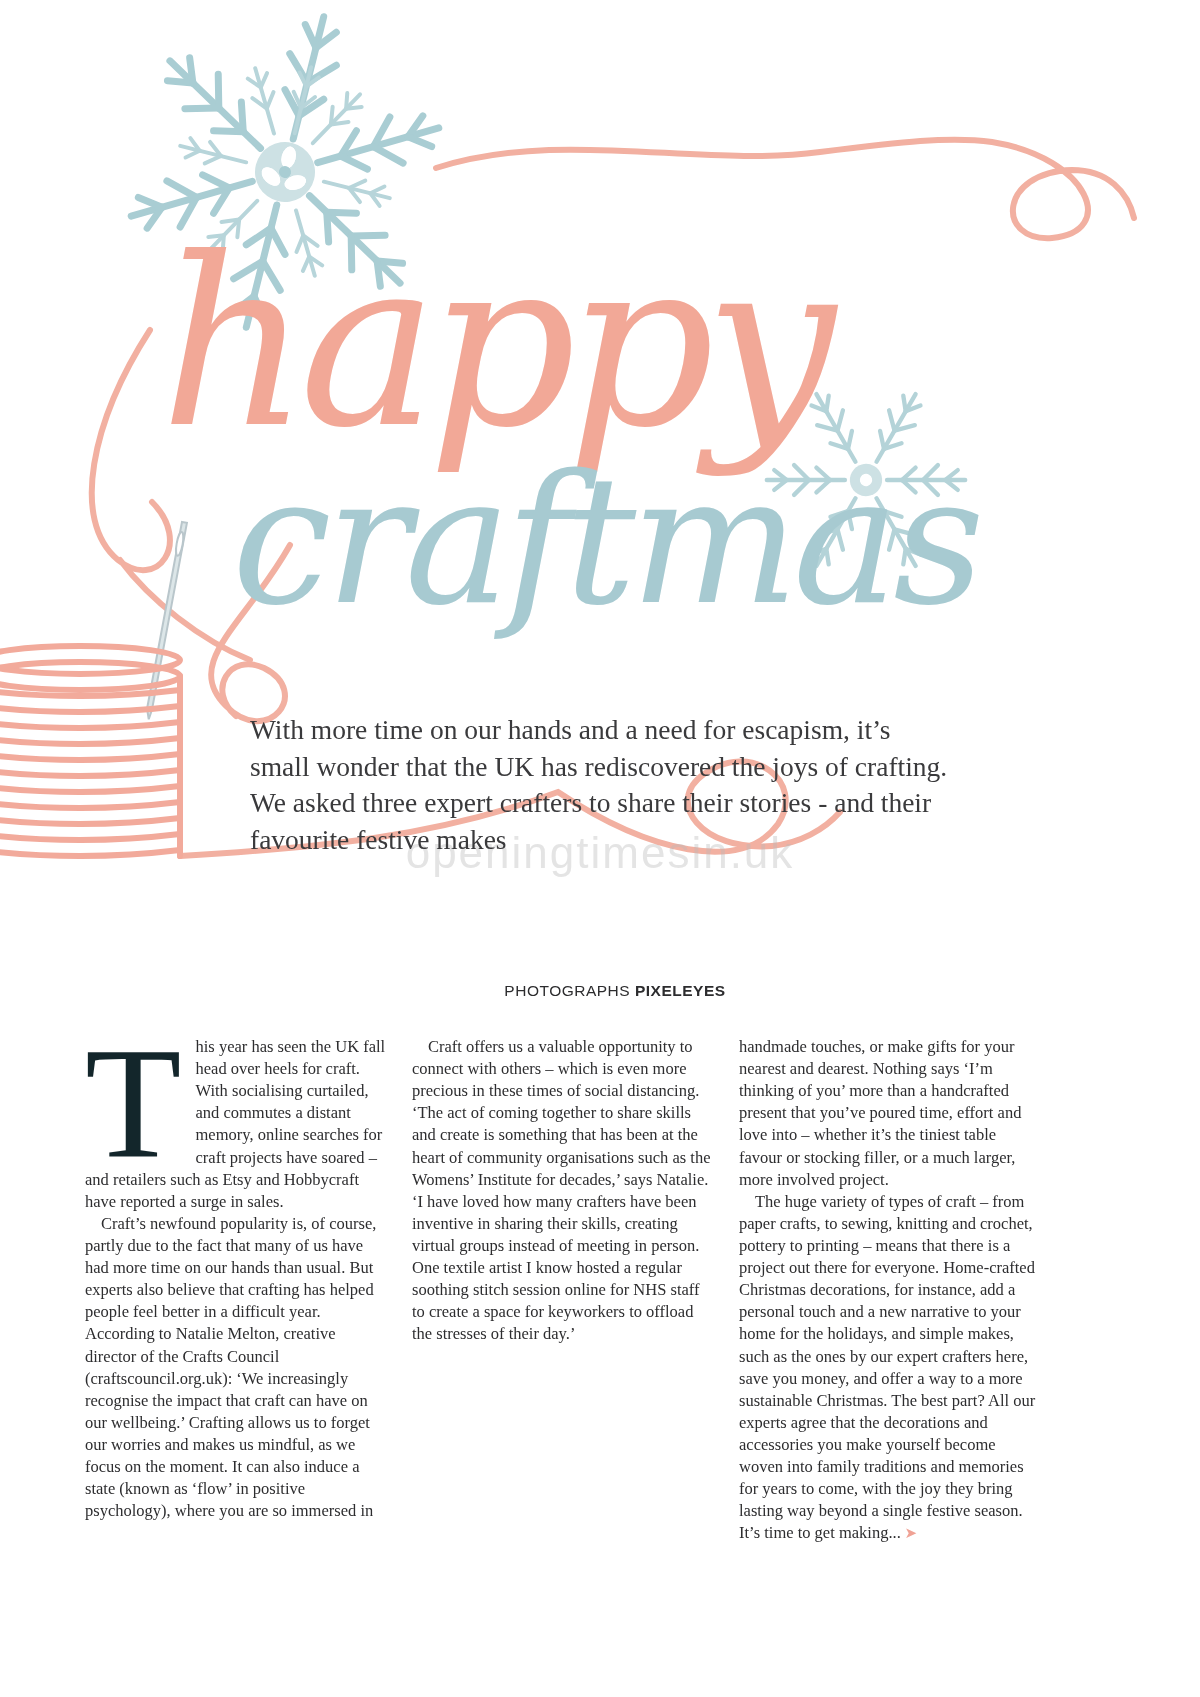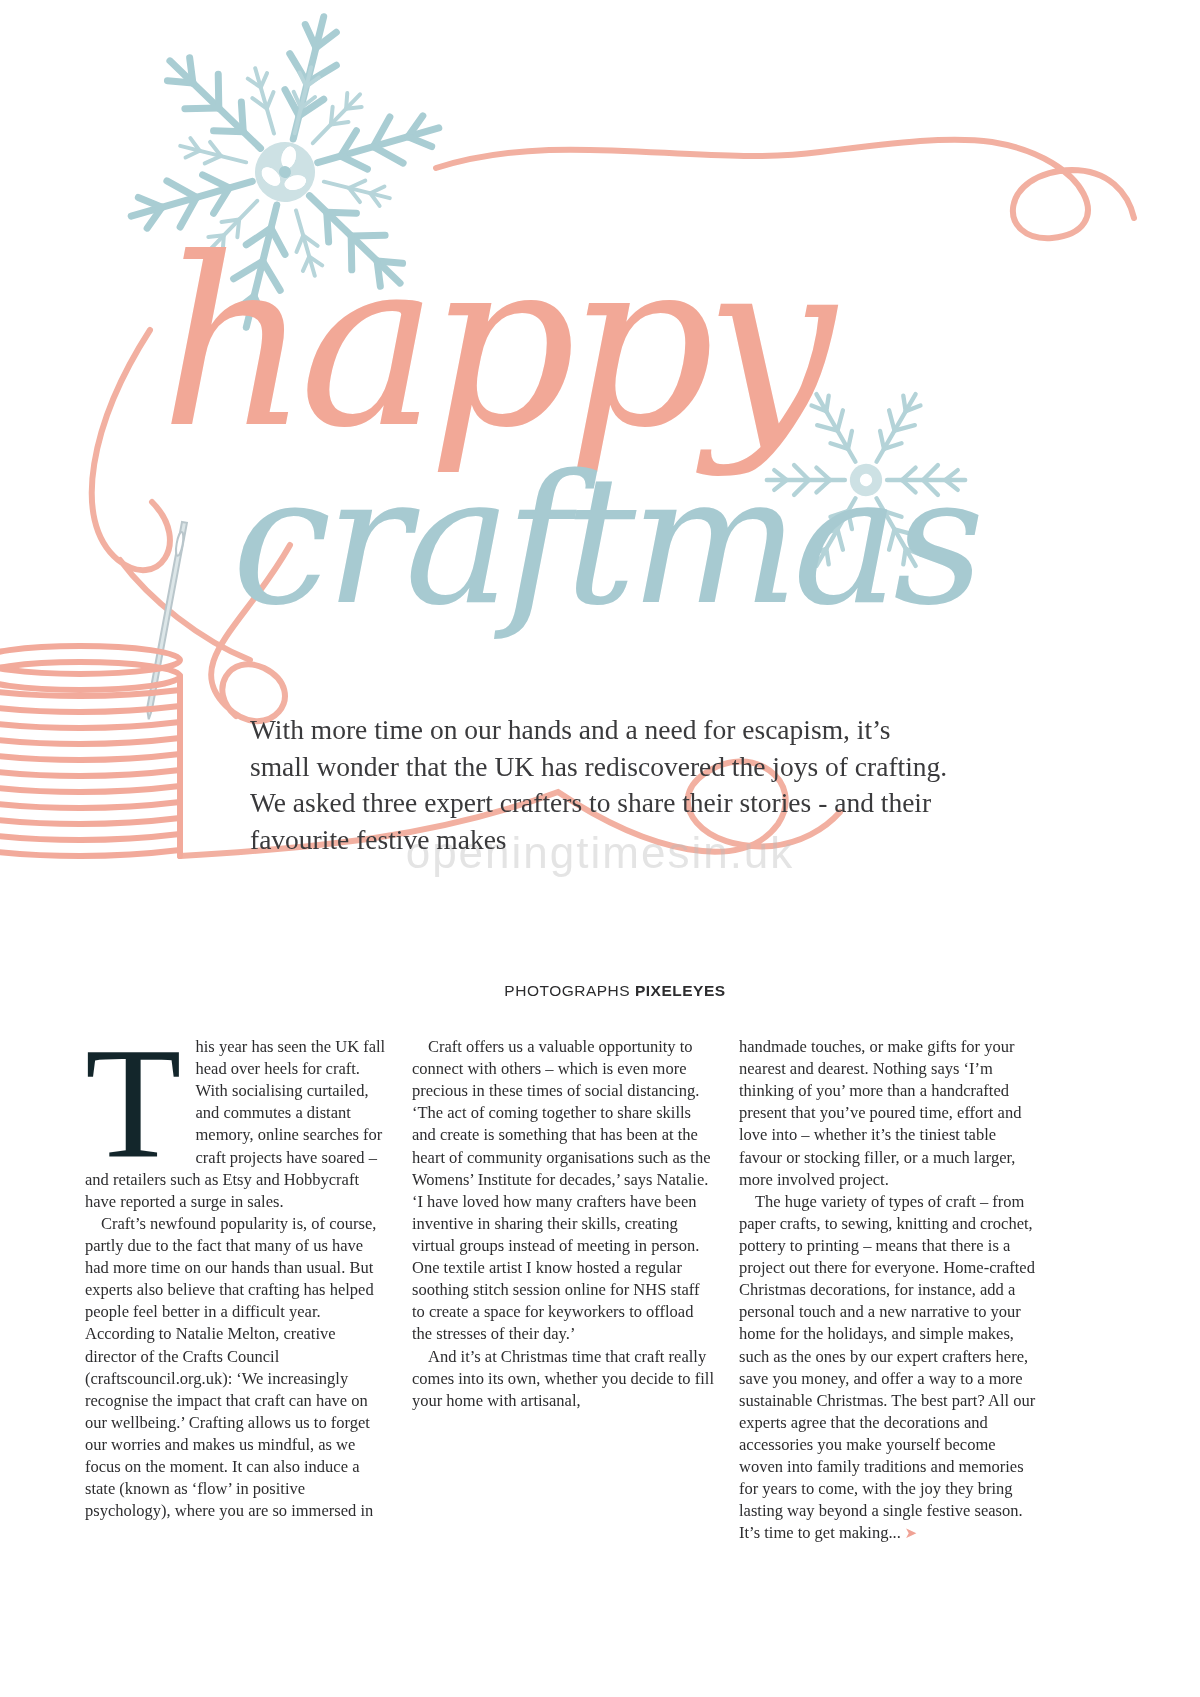--- a/index.html
+++ b/index.html
@@ -204,21 +204,20 @@
     <b>PIXELEYES</b>
   </div>
 
   <div class="columns">
     <div class="col">
         <p class="body-p"><span class="dropcap">T</span>his year has seen the UK fall head over heels for craft. With socialising curtailed, and commutes a distant memory, online searches for craft projects have soared – and retailers such as Etsy and Hobbycraft have reported a surge in sales.</p>
         <p class="body-p indent">Craft’s newfound popularity is, of course, partly due to the fact that many of us have had more time on our hands than usual. But experts also believe that crafting has helped people feel better in a difficult year. According to Natalie Melton, creative director of the Crafts Council (craftscouncil.org.uk): ‘We increasingly recognise the impact that craft can have on our wellbeing.’ Crafting allows us to forget our worries and makes us mindful, as we focus on the moment. It can also induce a state (known as ‘flow’ in positive psychology), where you are so immersed in</p>
       </div>
     <div class="col">
         <p class="body-p indent">Craft offers us a valuable opportunity to connect with others – which is even more precious in these times of social distancing. ‘The act of coming together to share skills and create is something that has been at the heart of community organisations such as the Womens’ Institute for decades,’ says Natalie. ‘I have loved how many crafters have been inventive in sharing their skills, creating virtual groups instead of meeting in person. One textile artist I know hosted a regular soothing stitch session online for NHS staff to create a space for keyworkers to offload the stresses of their day.’</p>
-        <p class="body-p indent">And it’s at Christmas time that craft really comes into its own, whether you decide to fill your home with artisanal,</p>
       </div>
     <div class="col">
         <p class="body-p">handmade touches, or make gifts for your nearest and dearest. Nothing says ‘I’m thinking of you’ more than a handcrafted present that you’ve poured time, effort and love into – whether it’s the tiniest table favour or stocking filler, or a much larger, more involved project.</p>
         <p class="body-p indent">The huge variety of types of craft – from paper crafts, to sewing, knitting and crochet, pottery to printing – means that there is a project out there for everyone. Home-crafted Christmas decorations, for instance, add a personal touch and a new narrative to your home for the holidays, and simple makes, such as the ones by our expert crafters here, save you money, and offer a way to a more sustainable Christmas. The best part? All our experts agree that the decorations and accessories you make yourself become woven into family traditions and memories for years to come, with the joy they bring lasting way beyond a single festive season. It’s time to get making...<span class="cont-arrow"> ➤</span></p>
       </div>
   </div>
 
   <div class="footer">
     <span class="pagenum">124</span><span>sainsburysmagazine.co.uk</span>
   </div>

